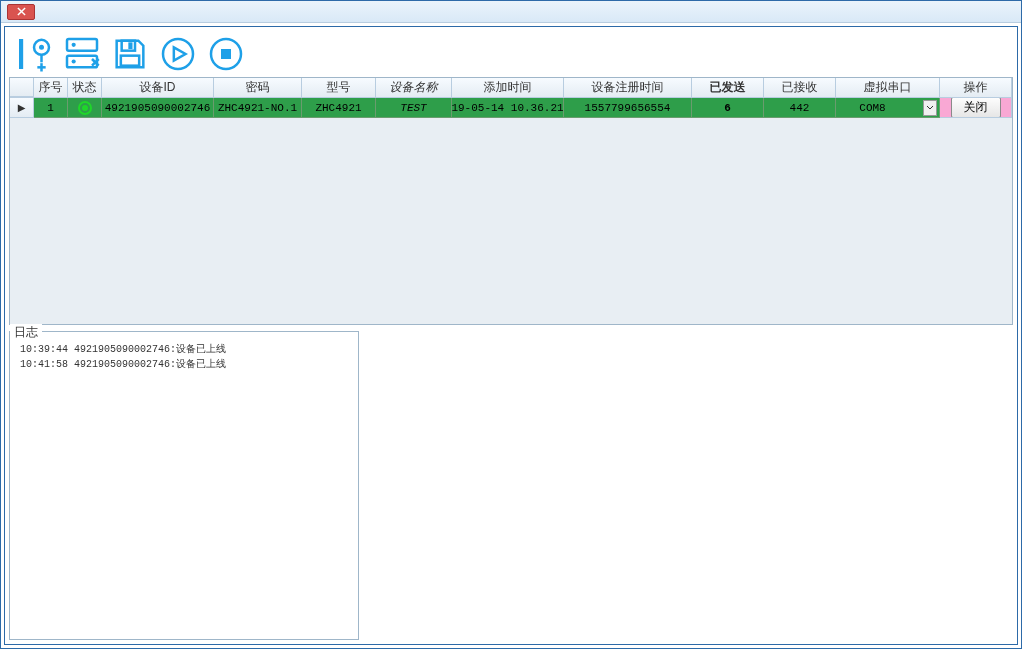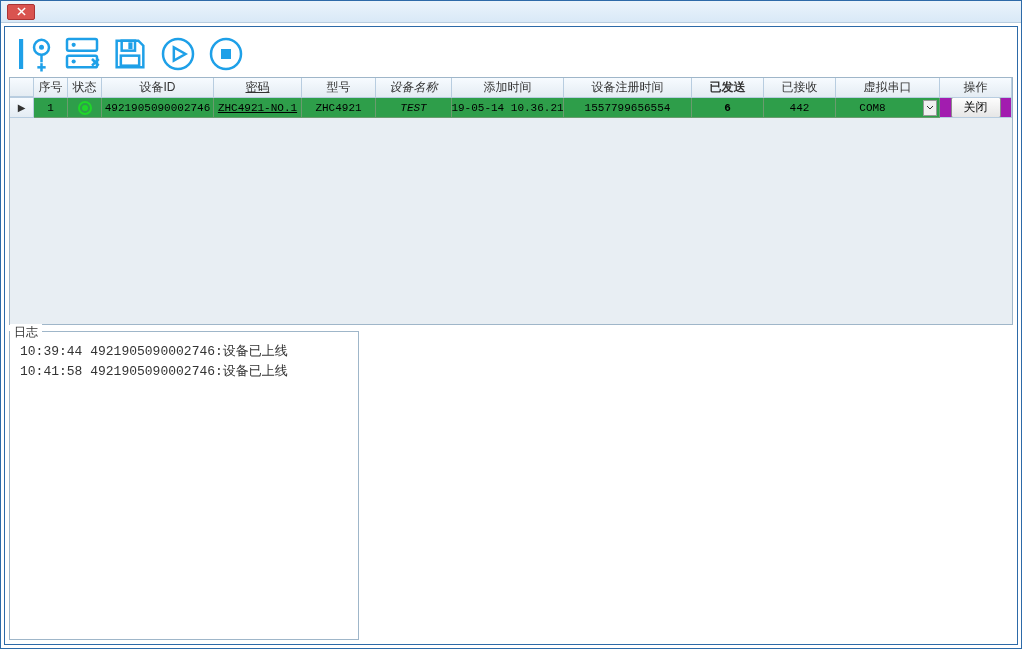--- a/index.html
+++ b/index.html
@@ -186,34 +186,34 @@
       position: absolute;
       top: -8px;
       left: 0;
       background: #fff;
       padding: 0 4px;
       font-size: 12px;
       color: #333;
     }
     .panel-content {
       padding: 10px 10px 6px 10px;
-      font-size: 13px;
+      font-size: 10px;
       color: #333;
       font-family: "SimSun", "Courier New", monospace;
     }
     .panel-content .log-line {
       line-height: 1.5;
       white-space: nowrap;
     }
     
     .c-sel { width: 24px; }
     .c-idx { width: 34px; }
     .c-status { width: 34px; }
     .c-devid { width: 112px; }
-    .c-pwd { width: 88px; text-decoration: underline; }
+    .c-pwd { width: 88px; }
     .c-model { width: 74px; }
     .c-devname { width: 76px; font-style: italic; }
     .c-addtime { width: 112px; }
     .c-regtime { width: 128px; }
     .c-sent { width: 72px; font-weight: bold; }
     .c-recv { width: 72px; }
     .c-vcom { width: 80px; flex:1; }
     .c-op { width: 72px; }
     .combo-wrap { display:flex; align-items:center; gap:16px; justify-content:center; width:100%;}
   </style>
@@ -310,21 +310,21 @@
             <div class="cell green-cell c-vcom">
               <div class="combo-wrap">
                 <span style="flex:1;text-align:center;">COM8</span>
                 <div class="dropdown-btn">
                   <svg width="8" height="6" viewBox="0 0 8 6">
                       <path d="M1 1 L4 4 L7 1" fill="none" stroke="#333" stroke-width="1"></path>
                     </svg>
                 </div>
               </div>
             </div>
-            <div class="cell c-op" style="background:#a21caf;border-right:1px solid #b8cde0;border-bottom:1px solid #b8cde0;">
+            <div class="cell c-op" style="background:#f9a8d4;border-right:1px solid #b8cde0;border-bottom:1px solid #b8cde0;">
               <button class="action-btn">关闭</button>
             </div>
           </div>
         </div>
       </div>
 
       <div class="bottom-panels">
         <div class="panel" style="flex:0 0 350px;">
           <div class="panel-label">日志</div>
           <div class="panel-content">

